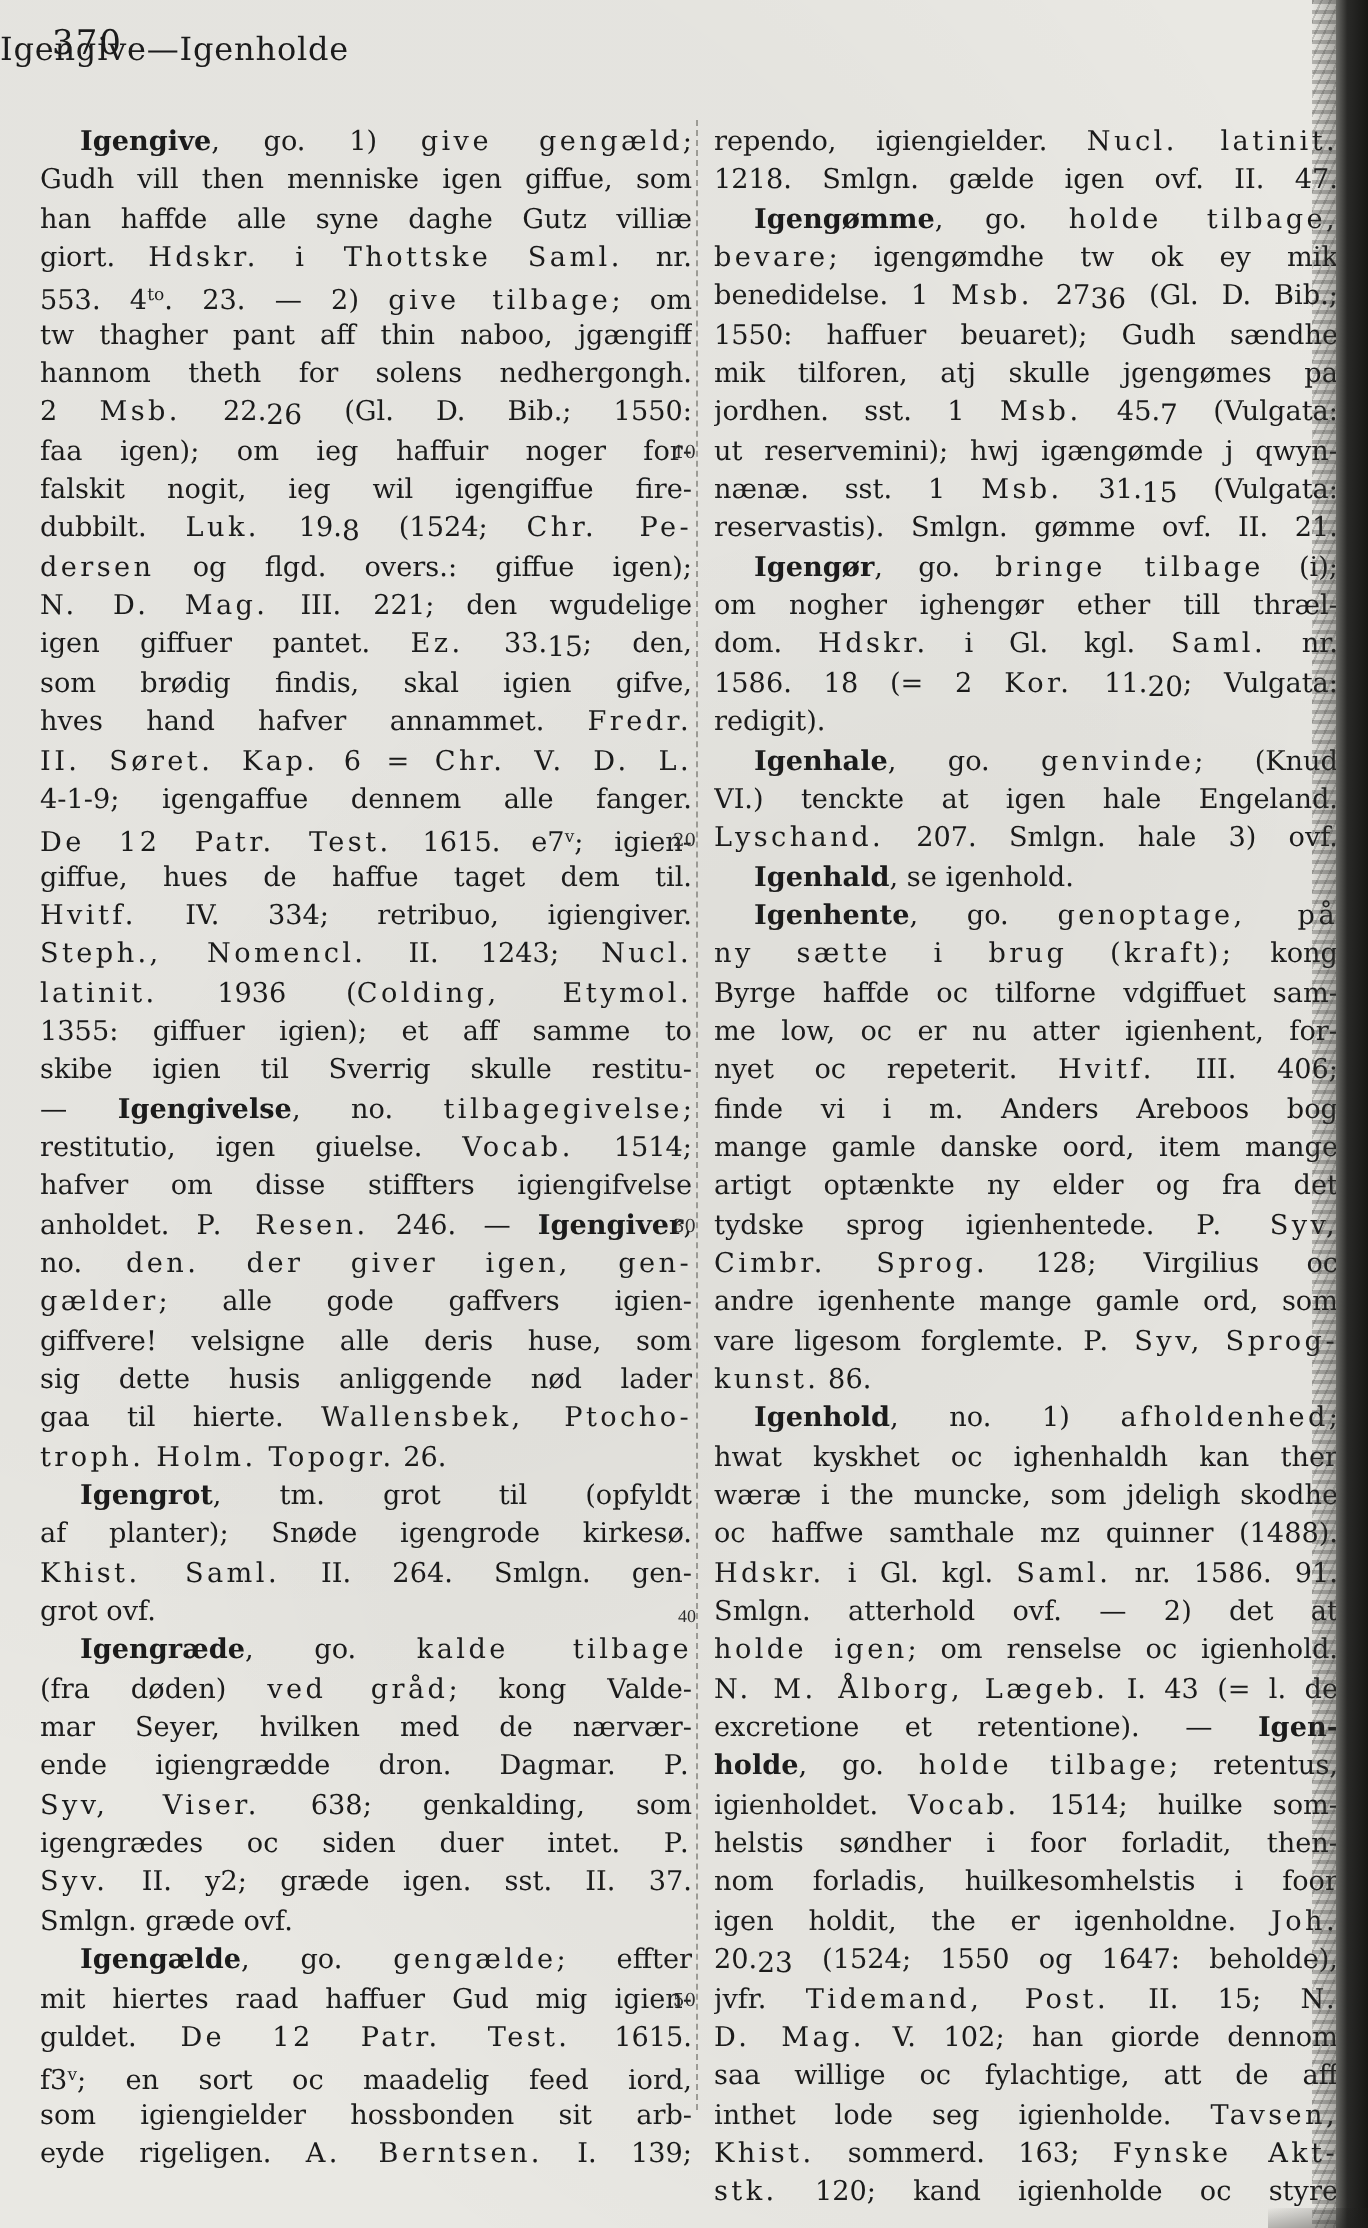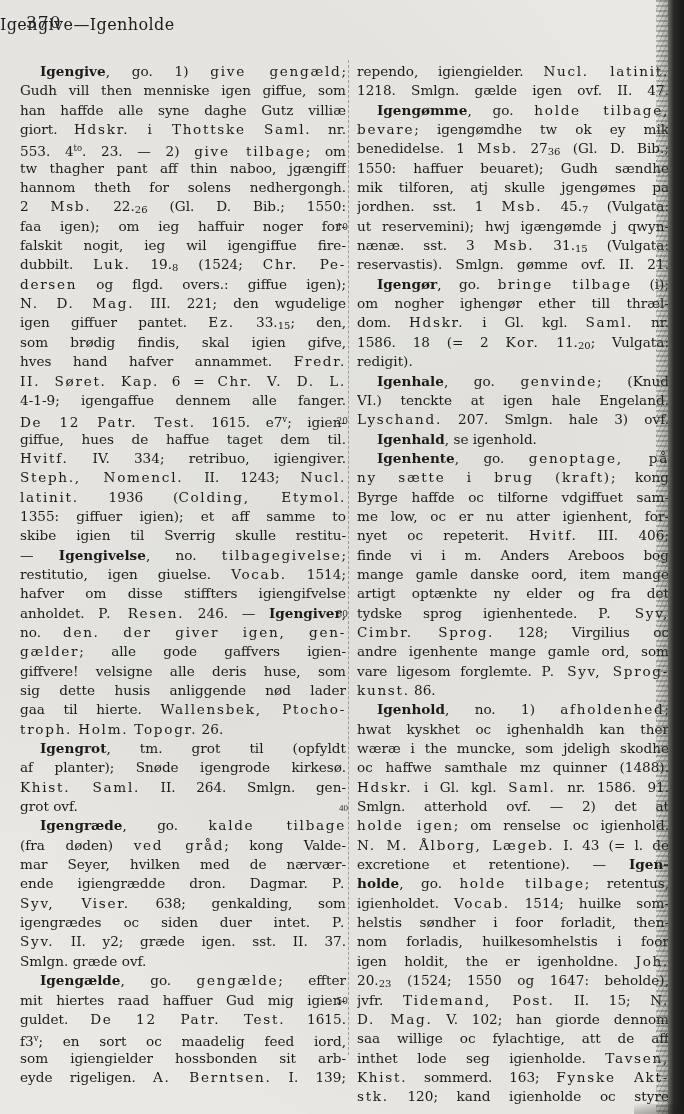--- a/index.html
+++ b/index.html
@@ -27,21 +27,21 @@
   .tline{
     height:19.35px;line-height:19.35px;font-size:13.6px;
     text-align:justify;text-align-last:justify;
     overflow:hidden;white-space:normal;
   }
   .tline.ind{padding-left:20px;}
   .tline.nj{text-align-last:left;}
   .seg-b{font-weight:bold;}
   .seg-sp{letter-spacing:1.7px;}
   .seg-sup{font-size:8.5px;vertical-align:4.5px;letter-spacing:0;}
-  .seg-sub{font-size:10px;vertical-align:-2px;letter-spacing:0;}
+  .seg-sub{font-size:14px;vertical-align:-2px;letter-spacing:0;}
   .column-divider{
     position:absolute;left:348px;top:60px;height:995px;width:0;
     border-left:1px dashed #76756f;opacity:.65;
   }
   .gutter-number{
     position:absolute;left:332px;width:16px;text-align:right;
     font-size:9px;line-height:10px;color:#2c2c2c;
   }
   .scan-edge{
     position:absolute;right:0;top:0;width:16px;height:1114px;
@@ -125,21 +125,21 @@
 <div class="col col-right" id="col-right">
     <div class="tline"><span>rependo, igiengielder. </span><span class="seg-sp">Nucl. latinit.</span></div>
     <div class="tline"><span>1218. Smlgn. gælde igen ovf. II. 47.</span></div>
     <div class="tline ind"><span class="seg-b">Igengømme</span><span>, go. </span><span class="seg-sp">holde tilbage,</span></div>
     <div class="tline"><span class="seg-sp">bevare</span><span>; igengømdhe tw ok ey mik</span></div>
     <div class="tline"><span>benedidelse. 1 </span><span class="seg-sp">Msb.</span><span> 27</span><span class="seg-sub">36</span><span> (Gl. D. Bib.;</span></div>
     <div class="tline"><span>1550: haffuer beuaret); Gudh sændhe</span></div>
     <div class="tline"><span>mik tilforen, atj skulle jgengømes pa</span></div>
     <div class="tline"><span>jordhen. sst. 1 </span><span class="seg-sp">Msb.</span><span> 45.</span><span class="seg-sub">7</span><span> (Vulgata:</span></div>
     <div class="tline"><span>ut reservemini); hwj igængømde j qwyn-</span></div>
-    <div class="tline"><span>nænæ. sst. 3 </span><span class="seg-sp">Msb.</span><span> 31.</span><span class="seg-sub">15</span><span> (Vulgata:</span></div>
+    <div class="tline"><span>nænæ. sst. 1 </span><span class="seg-sp">Msb.</span><span> 31.</span><span class="seg-sub">15</span><span> (Vulgata:</span></div>
     <div class="tline"><span>reservastis). Smlgn. gømme ovf. II. 21.</span></div>
     <div class="tline ind"><span class="seg-b">Igengør</span><span>, go. </span><span class="seg-sp">bringe tilbage</span><span> (i);</span></div>
     <div class="tline"><span>om nogher ighengør ether till thræl-</span></div>
     <div class="tline"><span>dom. </span><span class="seg-sp">Hdskr.</span><span> i Gl. kgl. </span><span class="seg-sp">Saml.</span><span> nr.</span></div>
     <div class="tline"><span>1586. 18 (= 2 </span><span class="seg-sp">Kor.</span><span> 11.</span><span class="seg-sub">20</span><span>; Vulgata:</span></div>
     <div class="tline nj"><span>redigit).</span></div>
     <div class="tline ind"><span class="seg-b">Igenhale</span><span>, go. </span><span class="seg-sp">genvinde</span><span>; (Knud</span></div>
     <div class="tline"><span>VI.) tenckte at igen hale Engeland.</span></div>
     <div class="tline"><span class="seg-sp">Lyschand.</span><span> 207. Smlgn. hale 3) ovf.</span></div>
     <div class="tline ind nj"><span class="seg-b">Igenhald</span><span>, se igenhold.</span></div>

